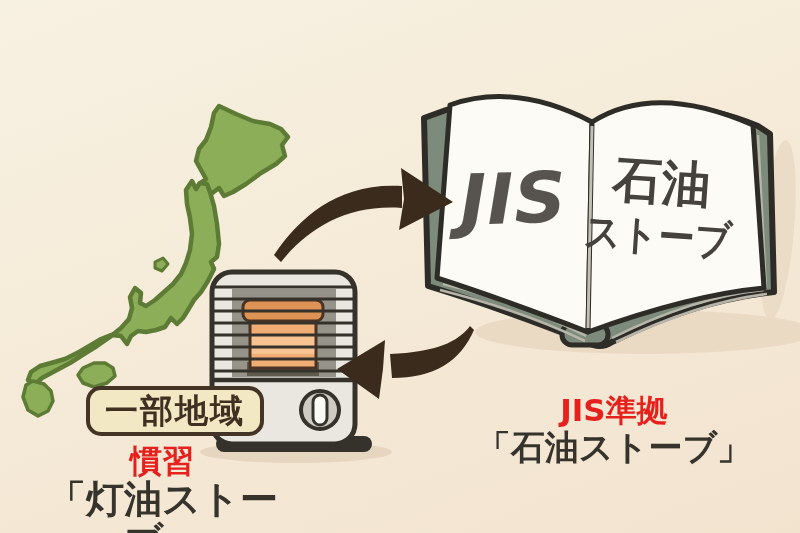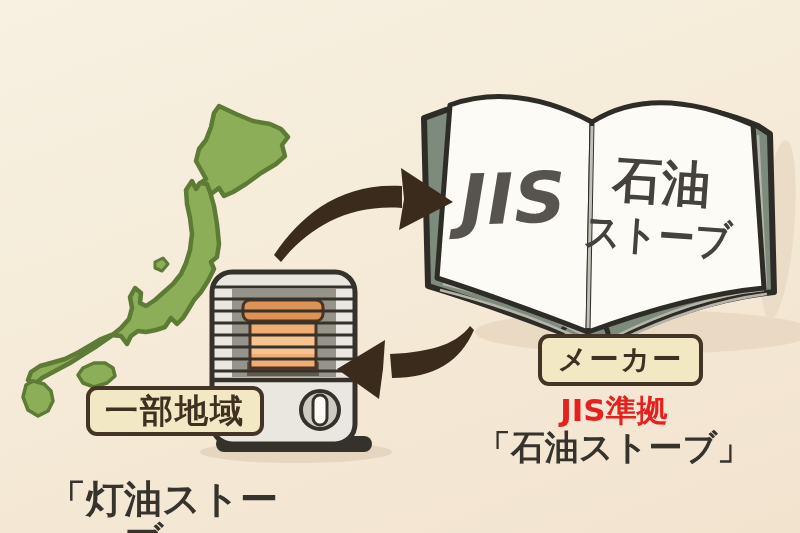--- a/index.html
+++ b/index.html
@@ -7,21 +7,21 @@
     position:relative; width:800px; height:533px; overflow:hidden;
     background:linear-gradient(160deg,#f7f1e2 0%,#f5ebd8 45%,#f2e3cf 100%);
     font-family:"DejaVu Sans","Liberation Sans",sans-serif;
   }
   .art { position:absolute; left:0; top:0; }
   .badge {
     position:absolute; display:flex; align-items:center; justify-content:center;
     background:#f2e8c3; border:4px solid #443425; border-radius:11px;
     color:#3f3021; font-weight:bold; letter-spacing:2px; box-sizing:border-box;
   }
-  .badge-left  { left:86px;  top:386px; width:178px; height:50px; font-size:33px; }
+  .badge-left  { left:86px;  top:386px; width:178px; height:50px; font-size:33px;border-radius:15px; }
   .badge-right { left:538px; top:334px; width:165px; height:52px; font-size:29px; }
   .cap { position:absolute; text-align:center; font-weight:bold; line-height:1.1; }
   .cap-red { color:#e5201d; }
   .cap-dark { color:#36332d; }
   .left-sub   { left:40px;  top:444px; width:244px; font-size:32px; }
   .left-title { left:18px;  top:479px; width:290px; font-size:38px; }
   .right-sub    { left:468px; top:393px; width:292px; font-size:31px; }
   .right-title1 { left:468px; top:429px; width:292px; font-size:34px; }
   .right-title2 { left:468px; top:467px; width:292px; font-size:34px; }
 </style>
@@ -104,21 +104,19 @@
     </g>
     <g fill="#3b2b1c">
       <path d="M474,330 C460,362 434,378 392,378 L390,354 C436,352 458,342 470,326 Z"></path>
       <polygon points="385,340 337,369 379,399 383,369"></polygon>
     </g>
   </svg>
 
   <div class="badge badge-left">
     <span>一部地域</span>
   </div>
+  <div class="cap cap-red left-sub">慣習</div>
   <div class="cap cap-dark left-title">「灯油ストーブ」</div>
 
-  <div class="badge badge-right">
-    <span>メーカー</span>
-  </div>
   <div class="cap cap-dark right-title1">「石油ストーブ」</div>
   <div class="cap cap-red right-sub">JIS準拠</div>
 
 </div>
 
 </body></html>

